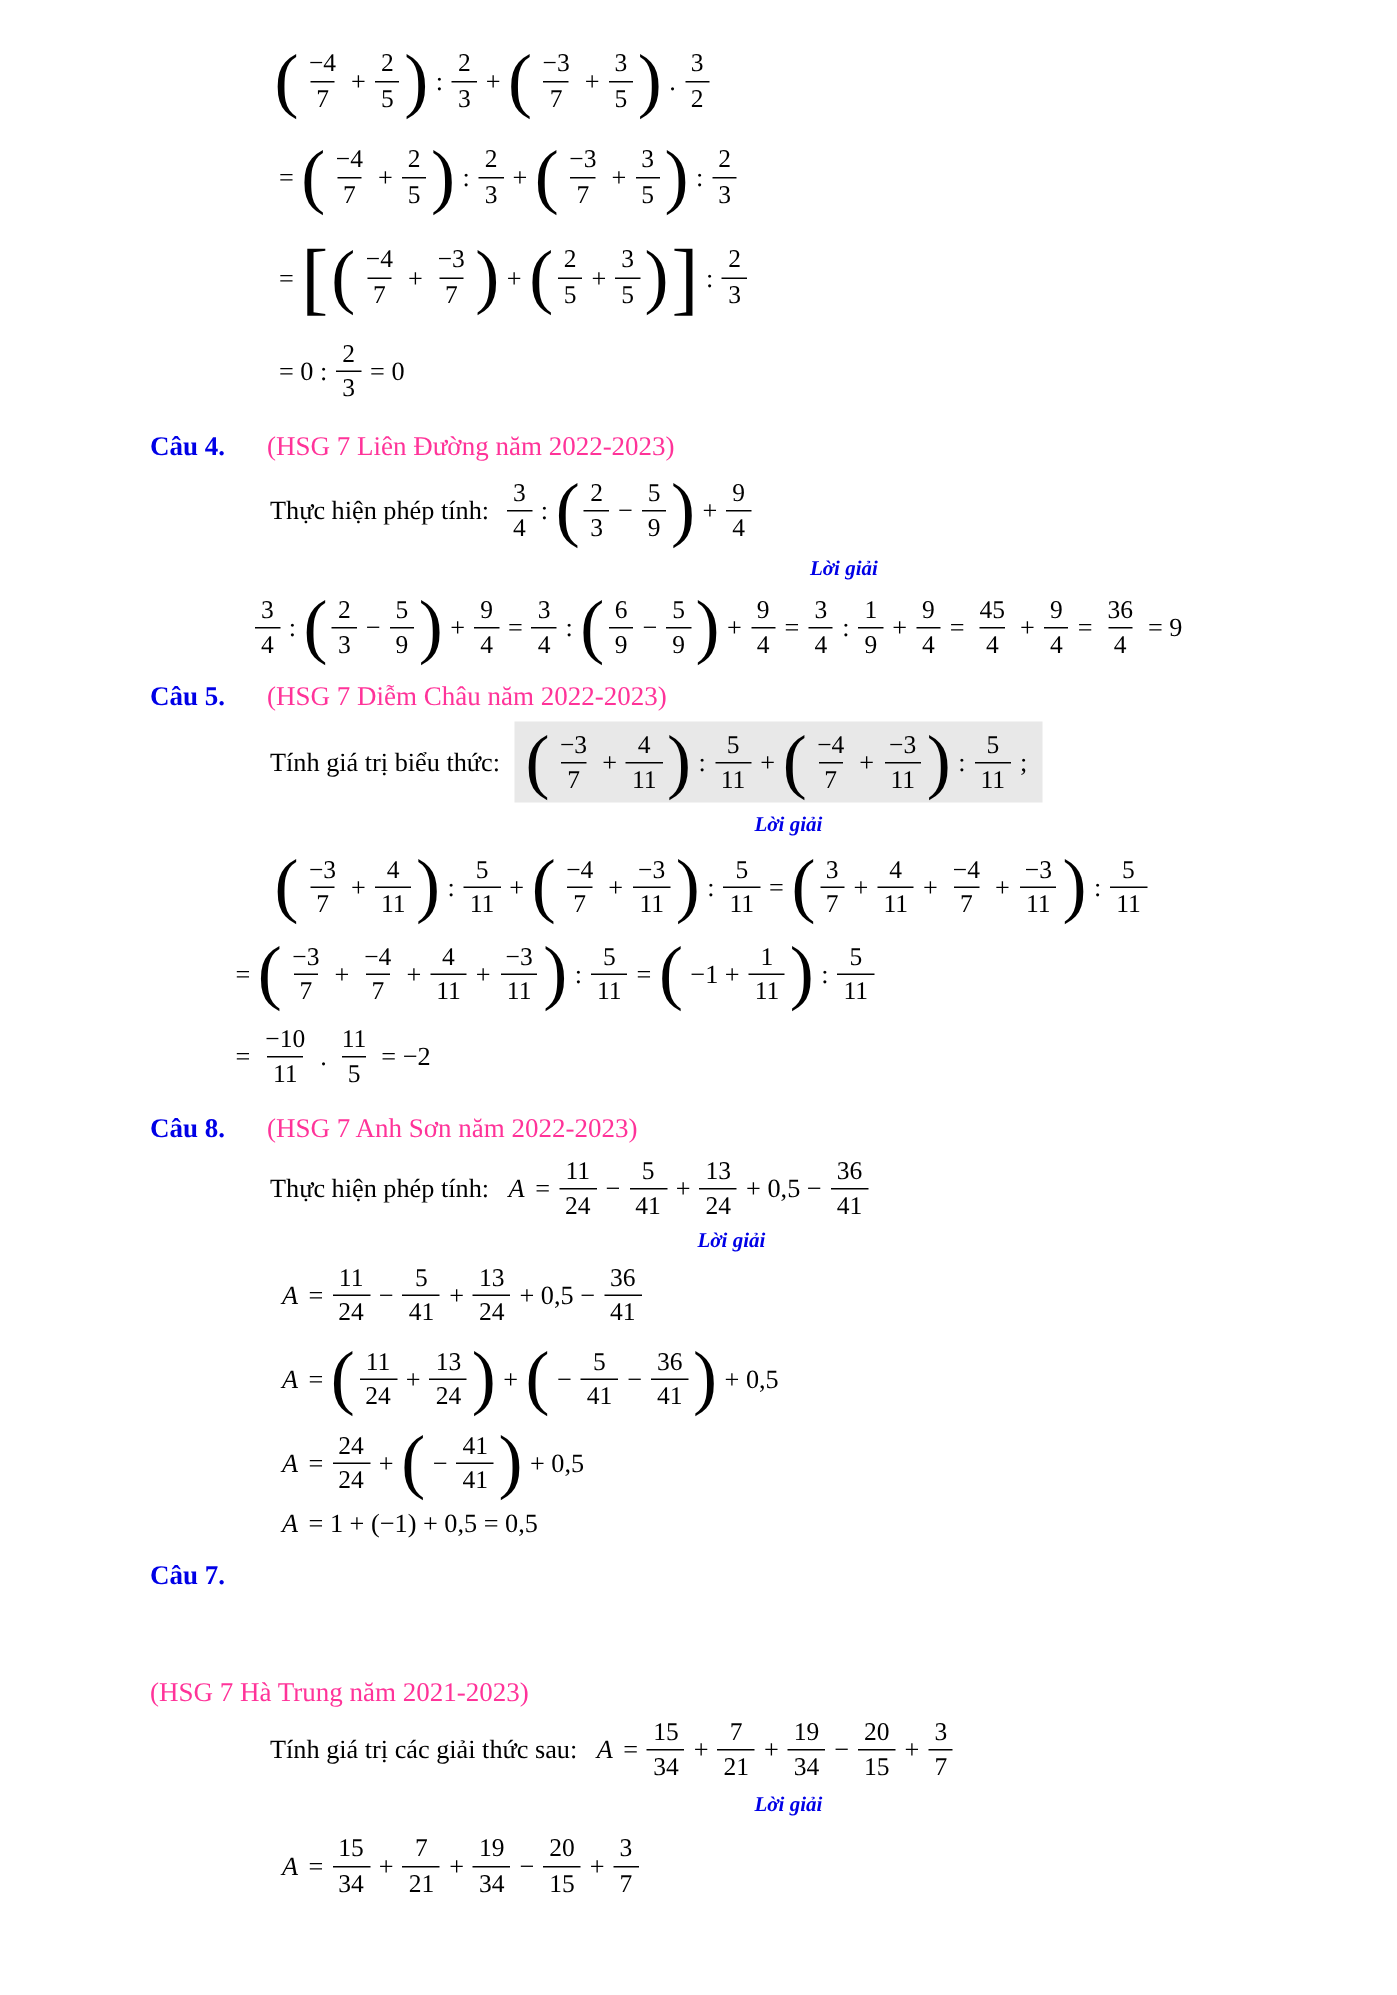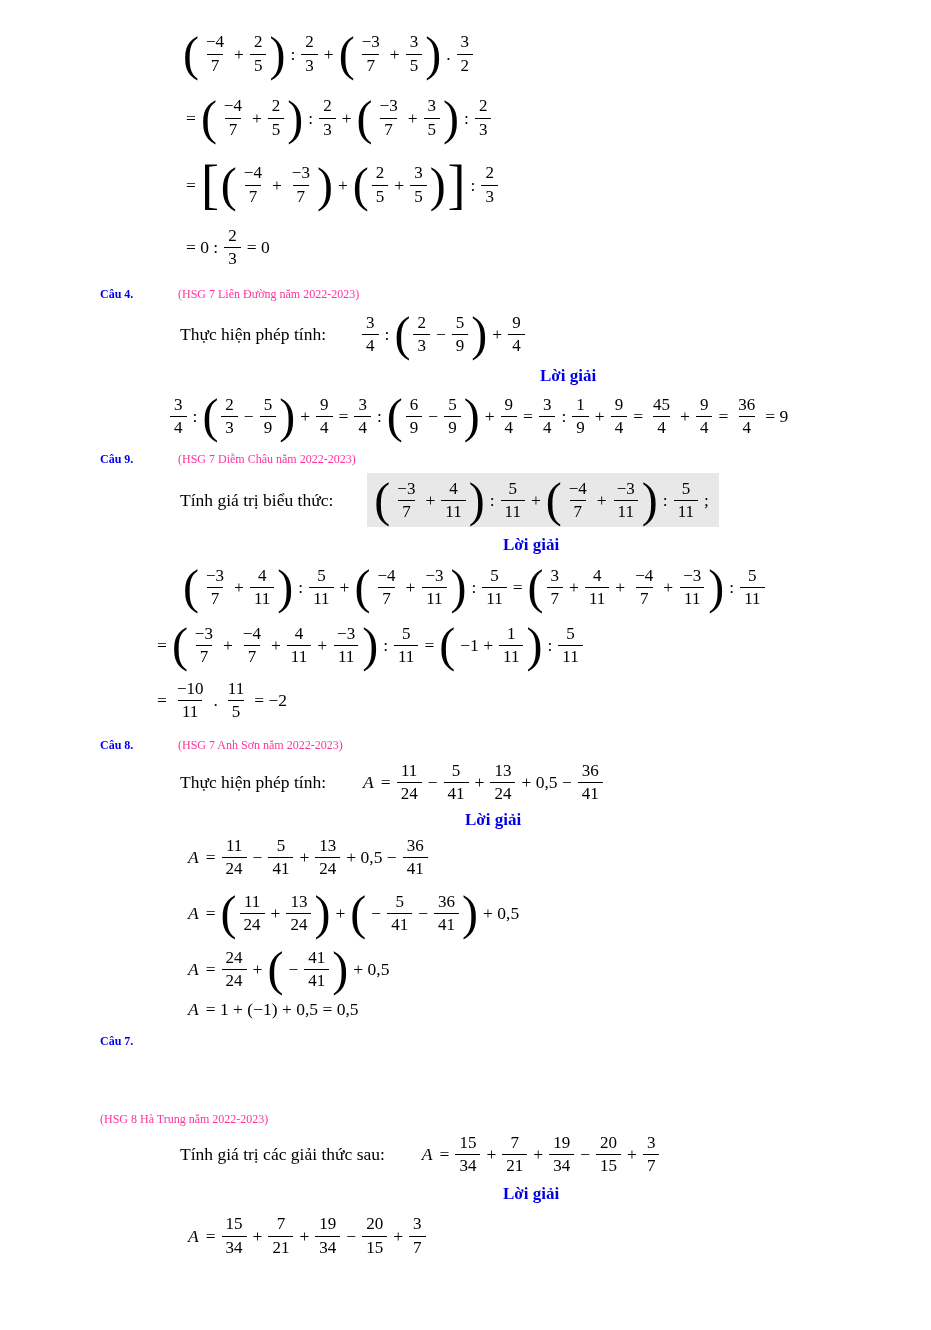--- a/index.html
+++ b/index.html
@@ -7,26 +7,26 @@
   .doc{padding-top:30px;}
   .mathline{display:flex;align-items:center;font-size:17.5px;}
   .mrow{display:inline-flex;align-items:center;}
   .frac{display:inline-flex;flex-direction:column;align-items:center;margin:0 2px;font-size:17px;line-height:1.18;}
   .frac .num{padding:0 4px 1px;}
   .frac .den{border-top:1.3px solid #000;padding:1px 4px 0;}
   .op{margin:0 4px;white-space:pre;}
   .vrb{font-style:italic;margin:0 3px;}
   .bigp{font-size:48px;line-height:1;font-weight:400;margin:0 1px;font-family:"Liberation Serif",serif;}
   .bigb{font-size:54px;}
-  .sec-head{margin-left:100px;font-size:12px;display:flex;}
+  .sec-head{margin-left:100px;font-size:18px;display:flex;}
   .qlabel{color:var(--header_blue);font-weight:bold;width:78px;flex:0 0 78px;}
   .qsource{color:var(--source_pink);font-weight:normal;}
-  .prob{margin-left:180px;gap:24px;}
+  .prob{margin-left:180px;}
   .task{margin-right:10px;}
-  .loigiai{color:var(--header_blue);font-weight:bold;font-size:17px;}
+  .loigiai{color:var(--header_blue);font-weight:bold;font-size:14px;font-style:italic;}
   .hl{background:var(--formula_highlight);padding:3px 6px;}
 </style>
 </head>
 <body>
 
 <div class="doc">
 
   <div class="mathline" style="margin-left:182px;margin-bottom:16px;">
       <span class="bigp">(</span>
       <span class="frac">
@@ -242,21 +242,21 @@
       </span>
       <span class="op">=</span>
       <span class="frac">
         <span class="num">36</span>
         <span class="den">4</span>
       </span>
       <span class="op">= 9</span>
     </div>
 
   <div class="sec-head" style="margin-bottom:6px;">
-    <span class="qlabel">Câu 9.</span>
+    <span class="qlabel">Câu 5.</span>
     <span class="qsource">(HSG 7 Diễm Châu năm 2022-2023)</span>
   </div>
   <div class="mathline prob" style="margin-bottom:8px;text-align:center;">
     <span class="task">Tính giá trị biểu thức:</span>
     <span class="mrow hl">
         <span class="bigp">(</span>
         <span class="frac">
           <span class="num">−3</span>
           <span class="den">7</span>
         </span>
@@ -510,21 +510,21 @@
       <span class="bigp">)</span>
       <span class="op">+ 0,5</span>
     </div>
   <div class="mathline" style="margin-left:185px;margin-bottom:14px;">
       <span class="vrb">A</span>
       <span class="op">= 1 + (−1) + 0,5 = 0,5</span>
     </div>
 
   <div class="sec-head" style="margin-bottom:6px;flex-direction:column;">
     <span class="qlabel">Câu 7.</span>
-    <span class="qsource">(HSG 8 Hà Trung năm 2022-2023)</span>
+    <span class="qsource">(HSG 7 Hà Trung năm 2021-2023)</span>
   </div>
   <div class="mathline prob" style="margin-bottom:8px;">
     <span class="task">Tính giá trị các giải thức sau:</span>
     <span class="mrow">
         <span class="vrb">A</span>
         <span class="op">=</span>
         <span class="frac">
           <span class="num">15</span>
           <span class="den">34</span>
         </span>

